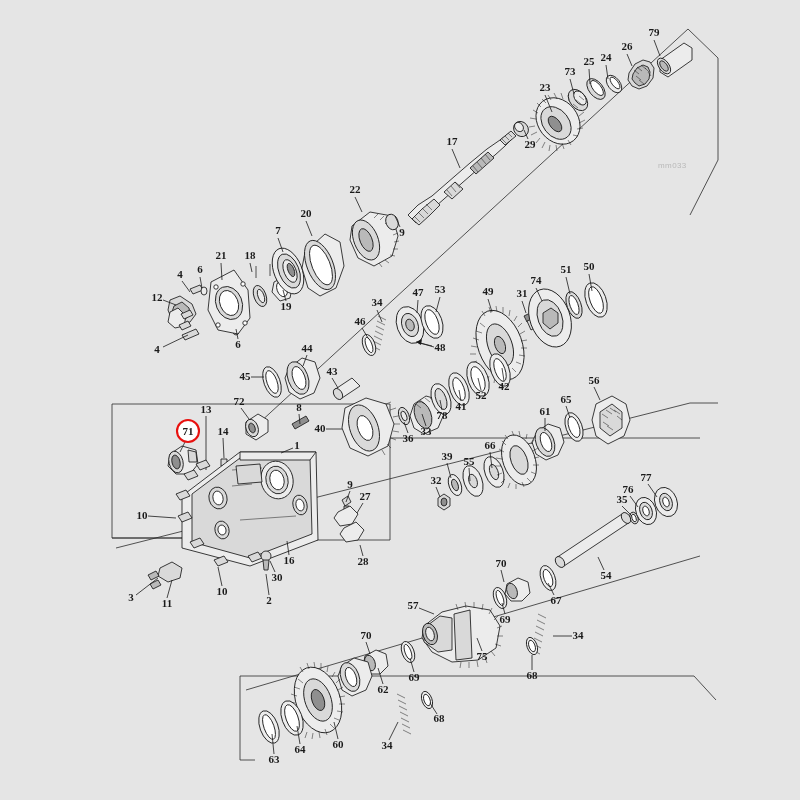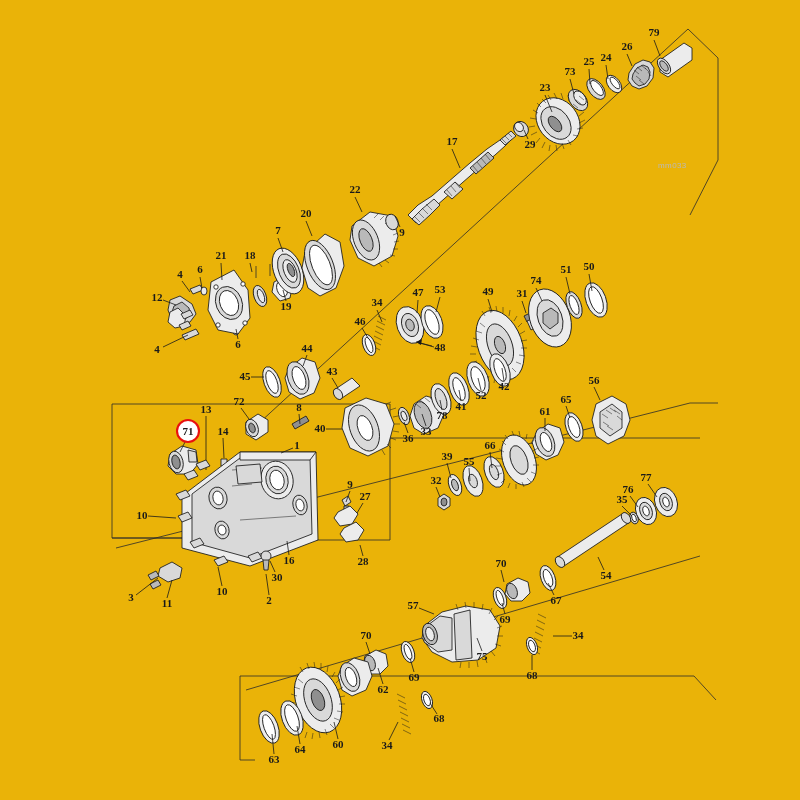--- a/index.html
+++ b/index.html
@@ -4,21 +4,21 @@
 <style>
   html, body {
     margin: 0;
     padding: 0;
     background: #ffffff;
   }
   #page {
     position: relative;
     width: 800px;
     height: 800px;
-    background: #eab308;
+    background: #e5e5e5;
     font-family: "Liberation Serif", serif;
     overflow: hidden;
   }
   #diagram {
     position: absolute;
     left: 0; top: 0;
     width: 800px; height: 800px;
   }
   .callout-text {
     font-family: "Liberation Serif", serif;

